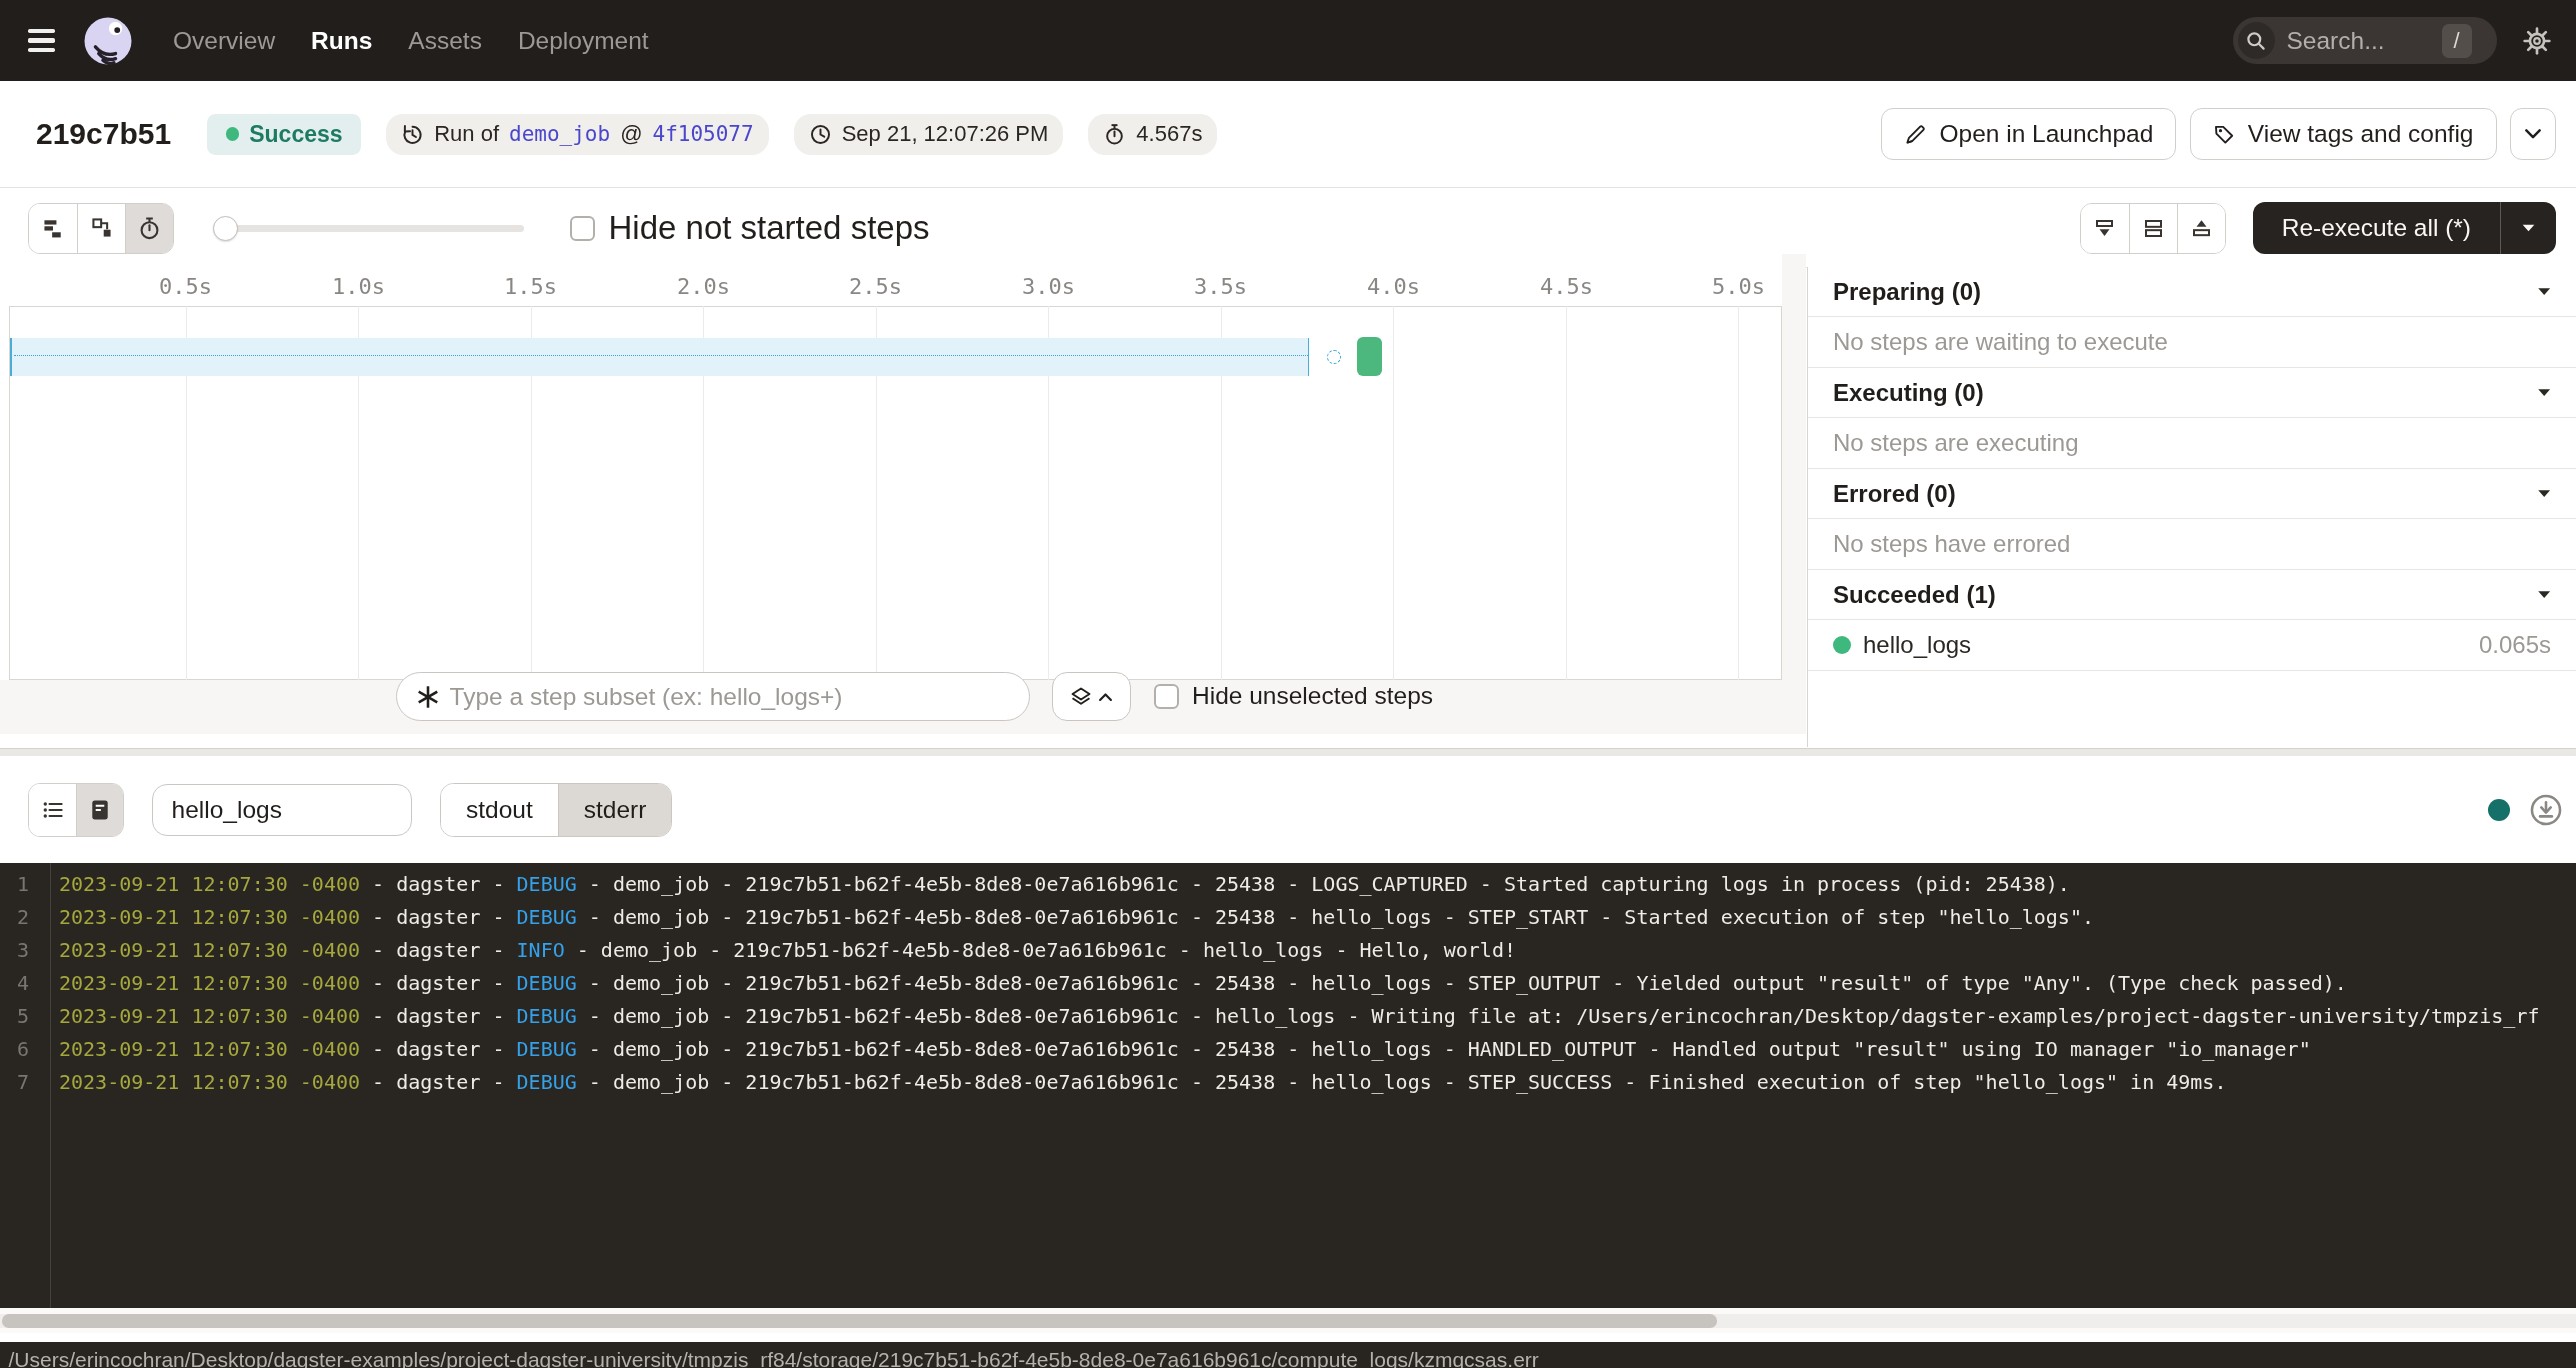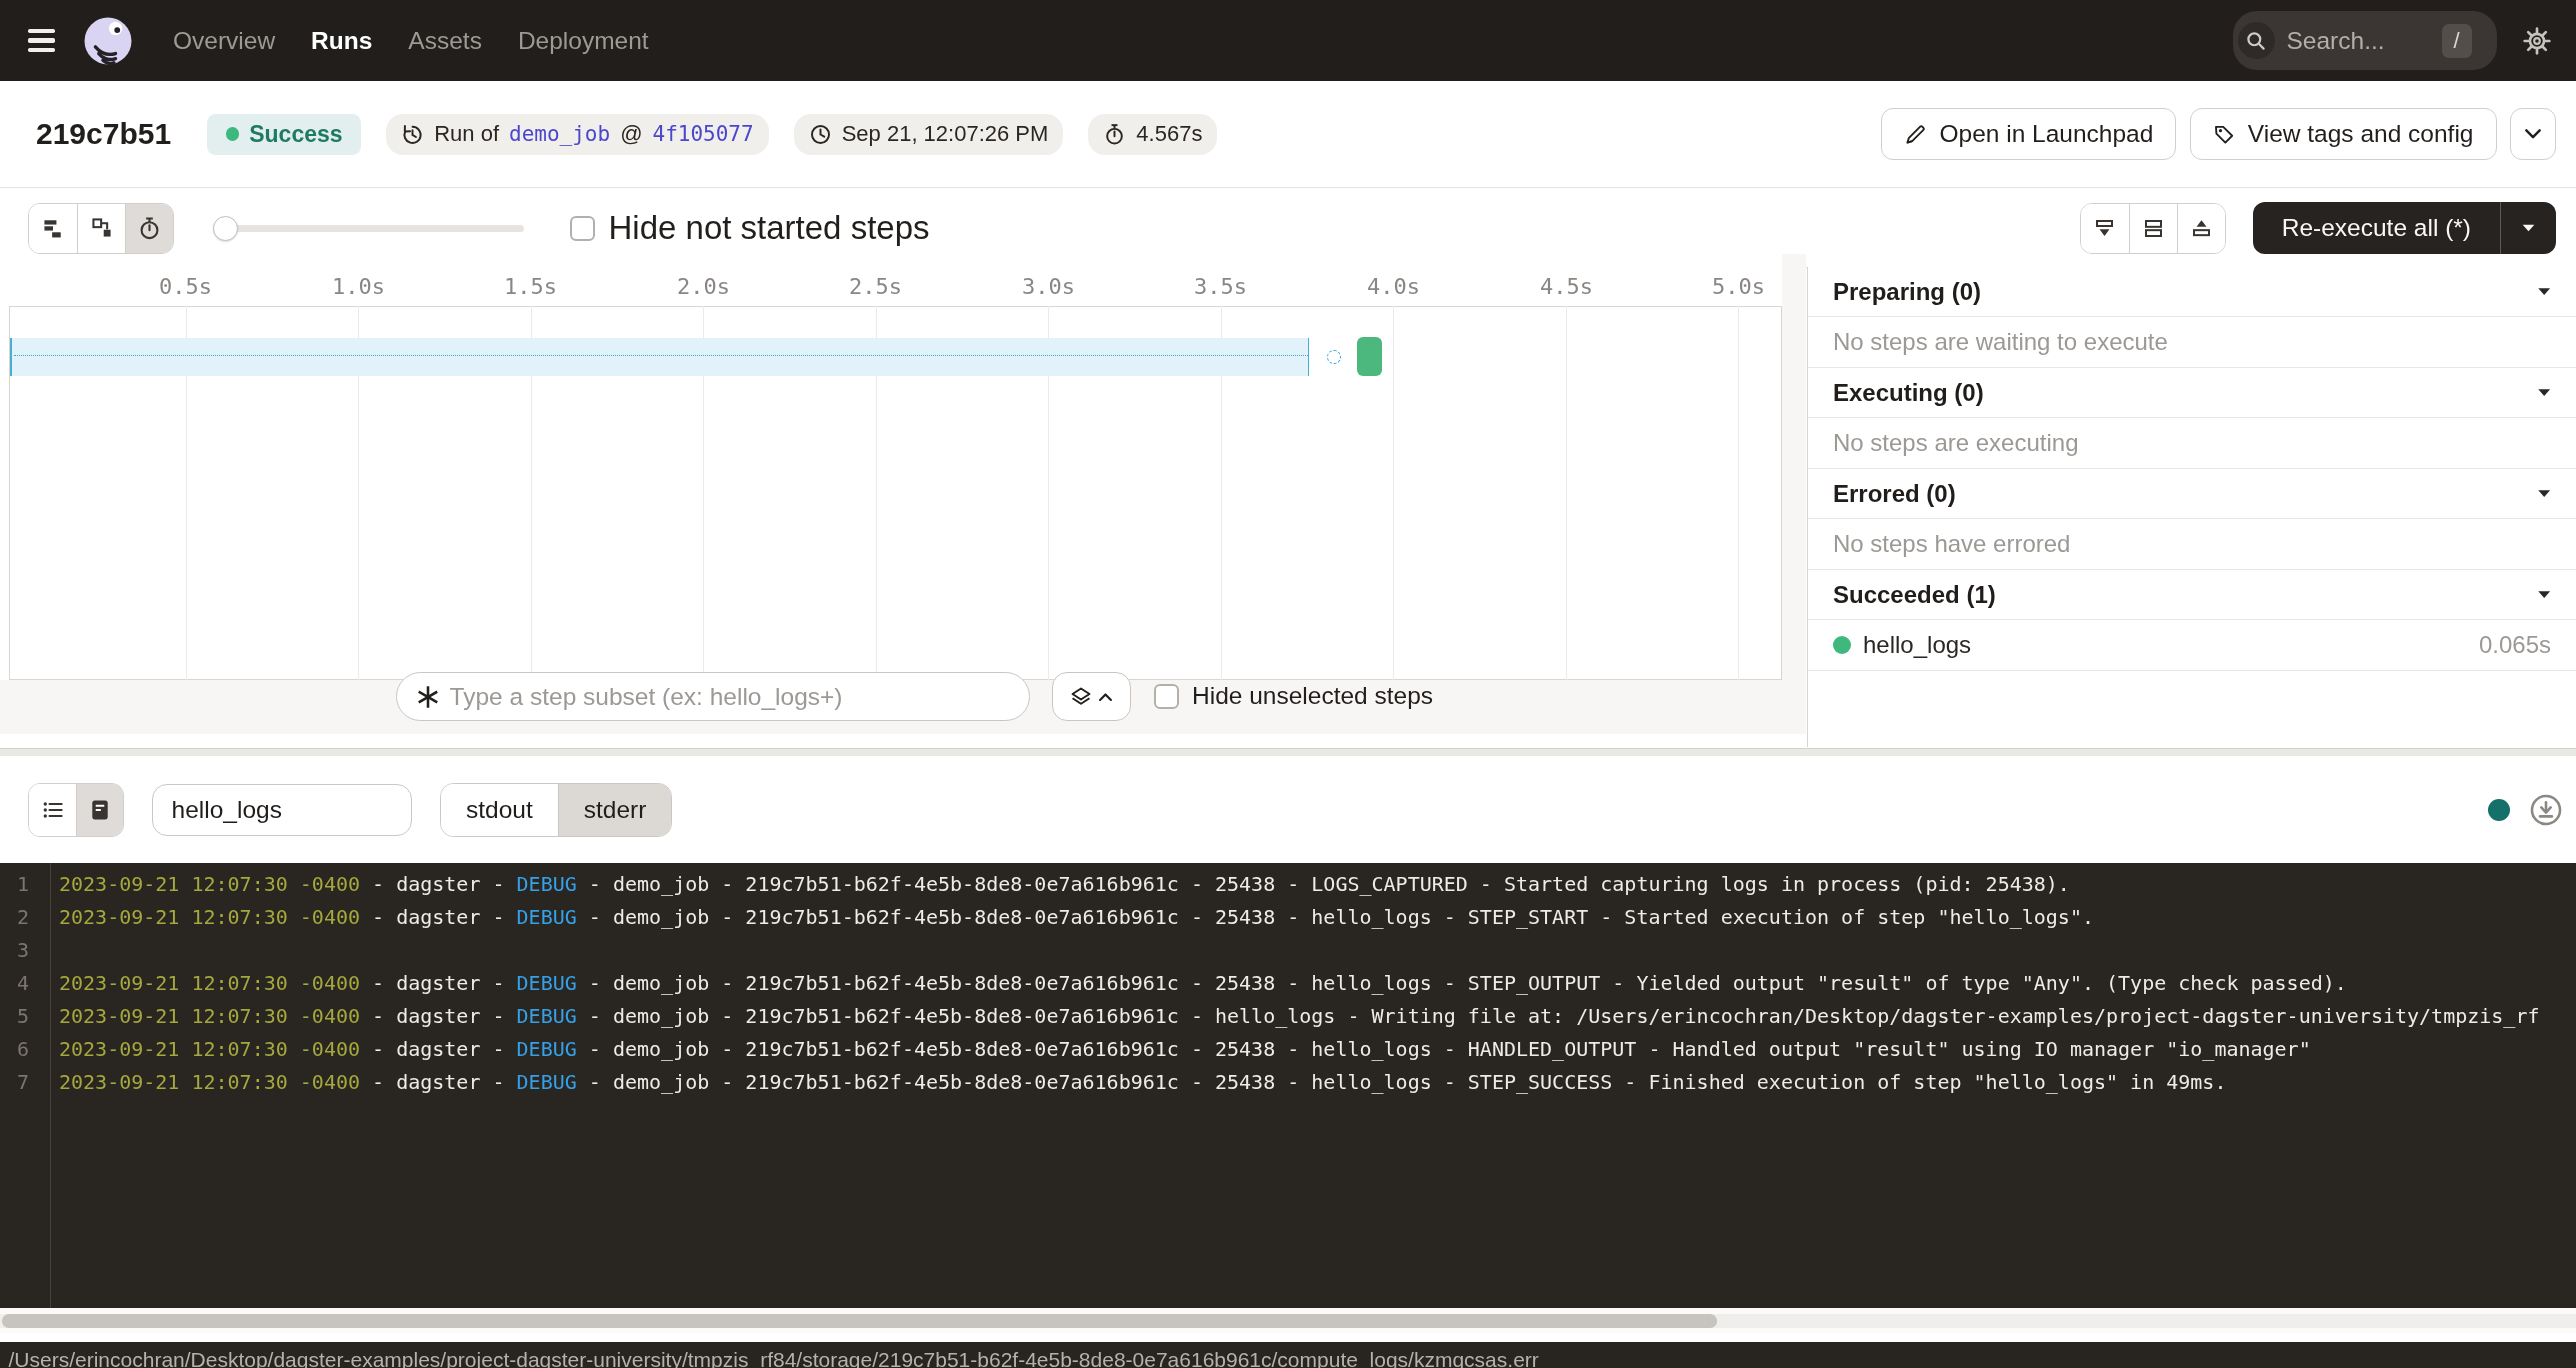--- a/index.html
+++ b/index.html
@@ -10,21 +10,21 @@
   
   .nav { position:absolute; left:0; top:0; width:2576px; height:81px; background:#221e1c;
          display:flex; align-items:center; }
   .hamburger { margin-left:28px; width:27px; cursor:pointer; }
   .hamburger div { height:4.2px; background:#f2f0ee; border-radius:1.7px; margin:5px 0; width:27px; }
   .logo { margin-left:27px; }
   .navlinks { display:flex; gap:36px; margin-left:39px; }
   .navlink { font-size:24.5px; color:#9d9995; font-weight:500; cursor:pointer; }
   .navlink.active { color:#ffffff; font-weight:700; }
   .navspacer { flex:1; }
-  .search { width:264px; height:59px; background:#3b3633; border-radius:24px;
+  .search { width:264px; height:47px; background:#3b3633; border-radius:24px;
             display:flex; align-items:center; margin-right:13.5px; }
   .search .sicon { width:37px; height:37px; border-radius:50%; background:#2e2a27;
             margin-left:5px; display:flex; align-items:center; justify-content:center; }
   .search input { background:transparent; border:none; outline:none; color:#e8e5e2;
             font-size:24.5px; width:135px; margin-left:12px; font-family:"Liberation Sans",sans-serif; }
   .search input::placeholder { color:#b2aeaa; }
   .slash { width:30px; height:34px; background:#534e49; color:#dcd8d3; border-radius:6.8px;
             font-size:22px; display:flex; align-items:center; justify-content:center; margin-left:20px; }
   .gearbtn { margin:0 24px 0 12px; cursor:pointer; }
 
@@ -471,20 +471,21 @@
       <div class="logrow">
         <span class="ln">1</span>
         <span class="lt"><span class="time">2023-09-21 12:07:30 -0400</span><span> - dagster - </span><span class="lvl">DEBUG</span><span> - demo_job - 219c7b51-b62f-4e5b-8de8-0e7a616b961c - 25438 - LOGS_CAPTURED - Started capturing logs in process (pid: 25438).</span></span>
       </div>
       <div class="logrow">
         <span class="ln">2</span>
         <span class="lt"><span class="time">2023-09-21 12:07:30 -0400</span><span> - dagster - </span><span class="lvl">DEBUG</span><span> - demo_job - 219c7b51-b62f-4e5b-8de8-0e7a616b961c - 25438 - hello_logs - STEP_START - Started execution of step "hello_logs".</span></span>
       </div>
       <div class="logrow">
         <span class="ln">3</span>
+        <span class="lt"><span class="time">2023-09-21 12:07:30 -0400</span><span> - dagster - </span><span class="lvl">INFO</span><span> - demo_job - 219c7b51-b62f-4e5b-8de8-0e7a616b961c - hello_logs - Hello, world!</span></span>
       </div>
       <div class="logrow">
         <span class="ln">4</span>
         <span class="lt"><span class="time">2023-09-21 12:07:30 -0400</span><span> - dagster - </span><span class="lvl">DEBUG</span><span> - demo_job - 219c7b51-b62f-4e5b-8de8-0e7a616b961c - 25438 - hello_logs - STEP_OUTPUT - Yielded output "result" of type "Any". (Type check passed).</span></span>
       </div>
       <div class="logrow">
         <span class="ln">5</span>
         <span class="lt"><span class="time">2023-09-21 12:07:30 -0400</span><span> - dagster - </span><span class="lvl">DEBUG</span><span> - demo_job - 219c7b51-b62f-4e5b-8de8-0e7a616b961c - hello_logs - Writing file at: /Users/erincochran/Desktop/dagster-examples/project-dagster-university/tmpzis_rf</span></span>
       </div>
       <div class="logrow">

